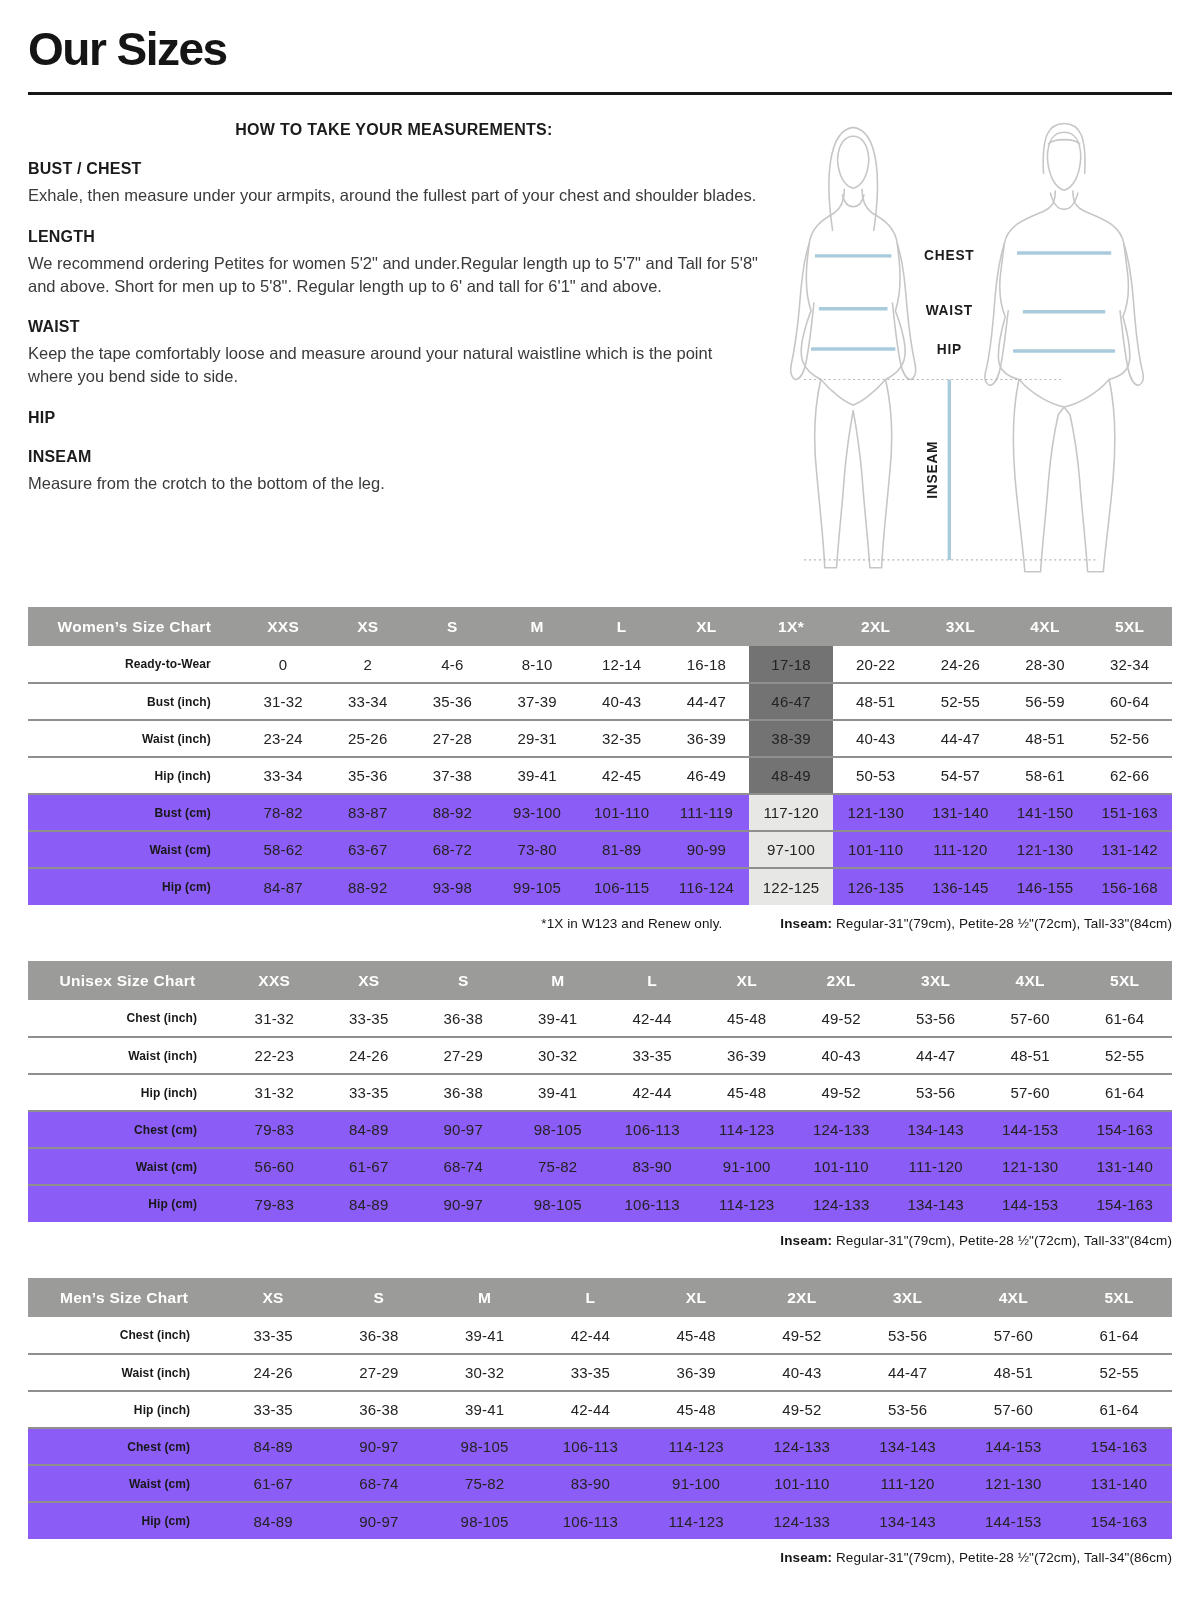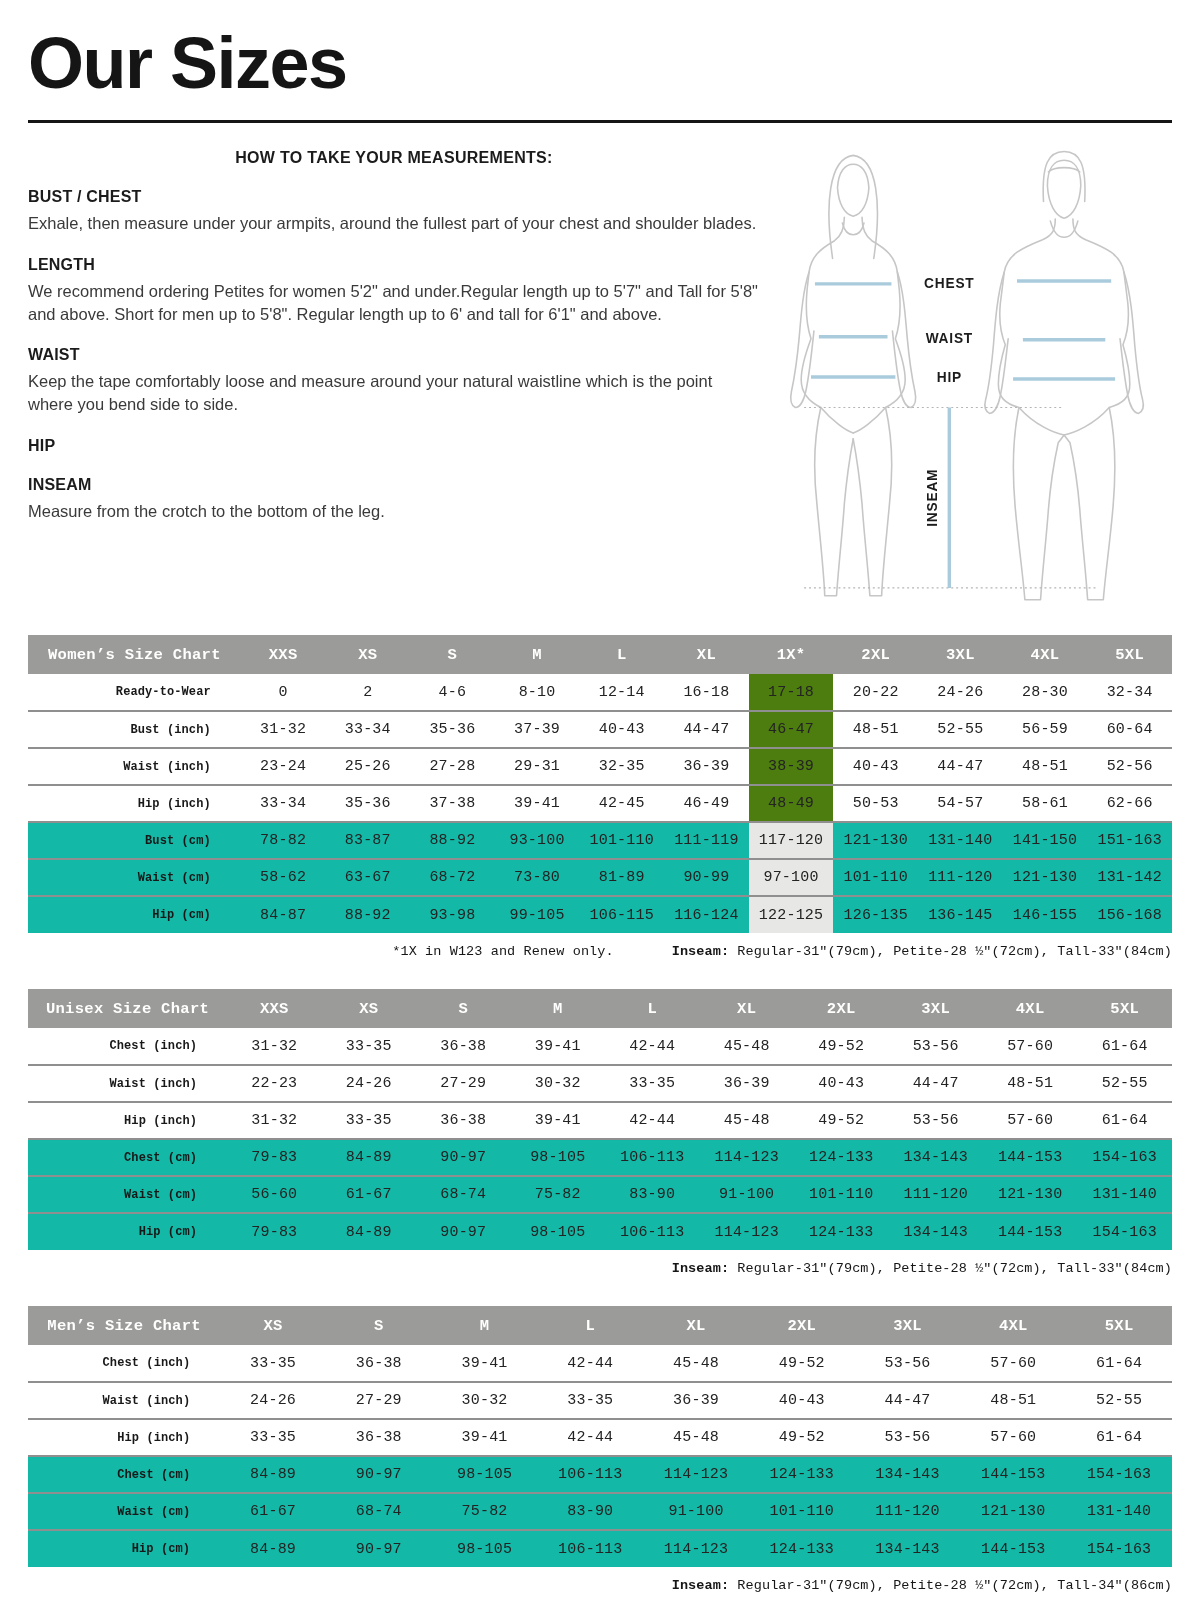--- a/index.html
+++ b/index.html
@@ -5,58 +5,58 @@
   * { box-sizing: border-box; }
   html,body { margin:0; padding:0; }
   body {
     width:1200px; height:1600px; overflow:hidden;
     background:#ffffff; color:#1f1f1f;
     font-family:"Liberation Sans", sans-serif;
   }
   .page { padding:20px 28px 0 28px; }
 
   h1.page-title {
-    font-size:72px; font-weight:800; letter-spacing:-1.5px;
+    font-size:46px; font-weight:800; letter-spacing:-1.5px;
     margin:2px 0 16px 0; color:#151515;
   }
   hr.title-rule { border:none; border-top:3px solid #161616; margin:0 0 24px 0; }
 
   .content { display:flex; align-items:flex-start; }
   .instructions { width:742px; }
   .instructions h2 {
     font-size:16px; font-weight:800; letter-spacing:.3px;
     margin:2px 0 0 0; color:#1b1b1b;text-align:center;
   }
   .instr { margin-top:21px; }
   .instr h3 { font-size:16px; font-weight:800; letter-spacing:.2px; margin:0 0 6px 0; color:#1b1b1b; }
   .instr p  { font-size:16.5px; line-height:1.38; margin:0; color:#3a3a3a; }
 
   .diagram { margin-left:auto; width:412px; margin-top:-6px; }
   .diagram svg { display:block; }
 
   
-  #size-tables .table-block { margin-top:30px;font-family:Liberation Mono, monospace; }
+  #size-tables .table-block { margin-top:30px; }
   #size-tables .table-block:first-child { margin-top:16px; }
 
   table.size-table { width:100%; border-collapse:collapse; table-layout:fixed; }
   .size-table th, .size-table td { padding:0; text-align:center; vertical-align:middle; }
   .size-table thead tr { height:39px; }
   .size-table thead th {
     background:#9B9B99; color:#ffffff;
     font-weight:700; font-size:15.5px; letter-spacing:.3px;
   }
   .size-table tbody tr { height:37px; }
   .size-table tbody tr + tr { border-top:2px solid #8F8F8F; }
   .size-table tbody th {
     text-align:right; padding-right:30px;
     font-weight:800; font-size:12px; color:#181818; letter-spacing:.1px;
   }
   .size-table tbody td { font-size:15px; color:#232323; letter-spacing:.2px; }
-  .size-table tr.shaded { background:#14b8a6; }
-  .size-table td.hl { background:#4d7c0f; }
+  .size-table tr.shaded { background:#8b5cf6; }
+  .size-table td.hl { background:#737373; }
   .size-table tr.shaded td.hl { background:#E7E7E5; }
 
   .footnotes {
     display:flex; justify-content:flex-end; gap:58px;
     margin-top:11px; font-size:13.5px; color:#161616; letter-spacing:.1px;
   }
   .footnotes b { font-weight:800; }
 
   
   .outline { fill:none; stroke:#C6C6C6; stroke-width:1.6; stroke-linecap:round; stroke-linejoin:round; }

